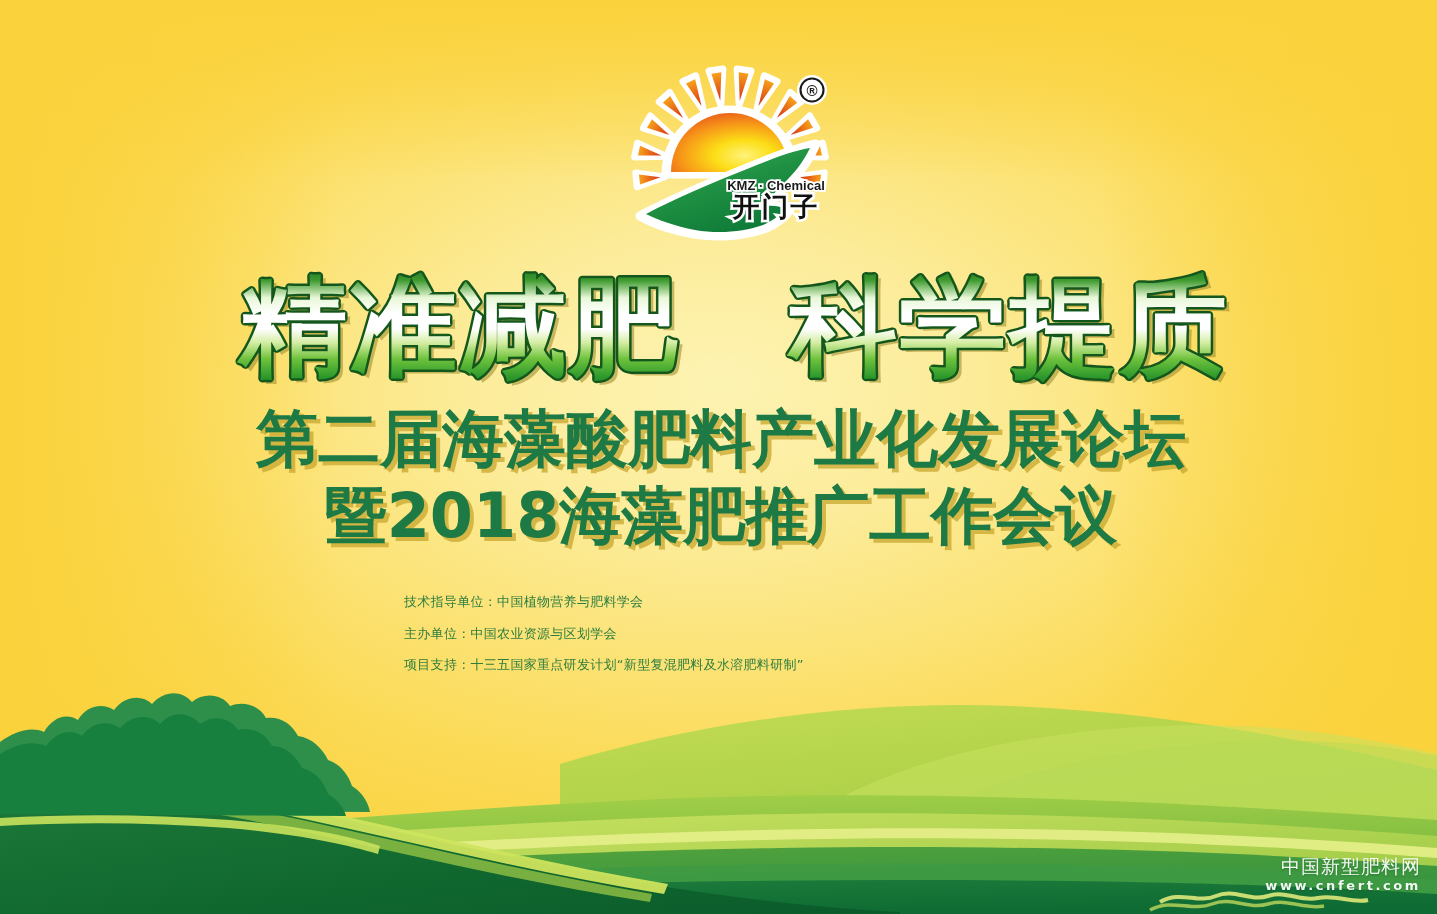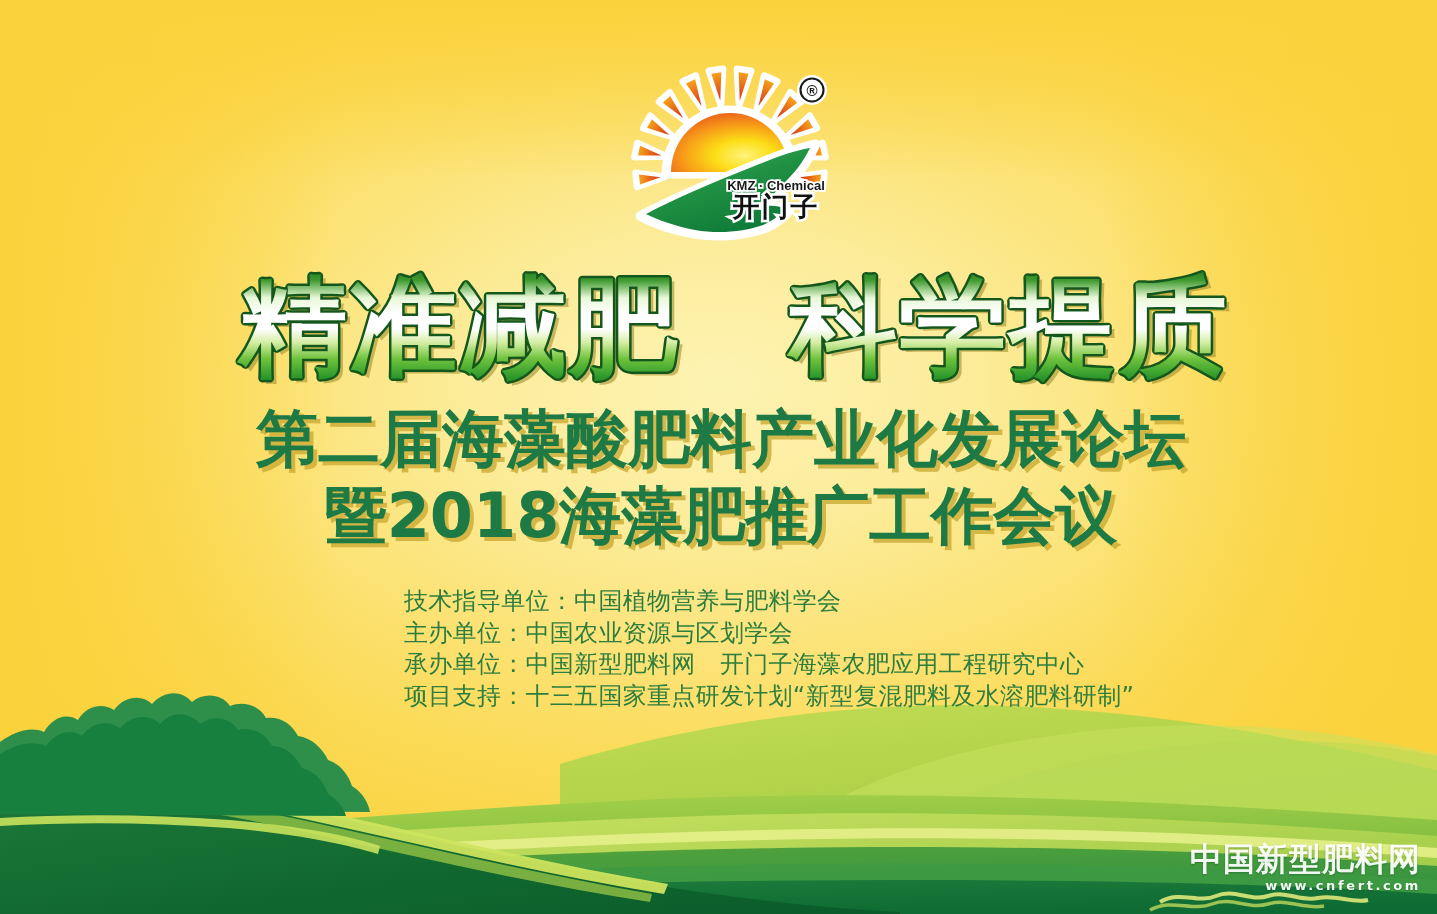--- a/index.html
+++ b/index.html
@@ -83,40 +83,40 @@
   .subtitle-block svg { display: block; margin: 0 auto; }
 
   
   .details {
     position: absolute;
     left: 404px;
     top: 586px;
     width: 760px;
   }
   .details .line {
-    font-size: 24px;
+    font-size: 13px;
     line-height: 31.5px;
     color: #2C7D3E;
     font-weight: 500;
     white-space: nowrap;
     letter-spacing: 0.3px;
   }
 
   
   .watermark {
     position: absolute;
     right: 16px;
     bottom: 20px;
     text-align: right;
     color: #ffffff;
     opacity: 0.93;
   }
   .watermark .wm-cn {
-    font-size: 32px;
-    font-weight: bold;
+    font-size: 19px;
+    font-weight: normal;
     letter-spacing: 1px;
     line-height: 1.12;
     text-shadow: 0 1px 2px rgba(0,60,20,0.35);
   }
   .watermark .wm-url {
     font-size: 13px;
     font-weight: bold;
     letter-spacing: 2.6px;
     line-height: 1.25;
     text-shadow: 0 1px 2px rgba(0,60,20,0.35);
@@ -344,21 +344,20 @@
       <text x="552" y="62" text-anchor="middle" font-family="'DejaVu Sans', sans-serif" font-size="62" font-weight="bold" fill="#1D7A44">第二届海藻酸肥料产业化发展论坛</text>
 
       <text x="556" y="143" text-anchor="middle" font-family="'DejaVu Sans', sans-serif" font-size="62" font-weight="bold" fill="#C9A72F" opacity="0.75">暨2018海藻肥推广工作会议</text>
       <text x="552" y="139" text-anchor="middle" font-family="'DejaVu Sans', sans-serif" font-size="62" font-weight="bold" fill="#1D7A44">暨2018海藻肥推广工作会议</text>
     </svg>
   </div>
 
   <div class="details">
     <div class="line">技术指导单位：中国植物营养与肥料学会</div>
     <div class="line">主办单位：中国农业资源与区划学会</div>
-    <div class="line">承办单位：中国新型肥料网　开门子海藻农肥应用工程研究中心</div>
     <div class="line">项目支持：十三五国家重点研发计划“新型复混肥料及水溶肥料研制”</div>
   </div>
 
   <div class="watermark">
     <div class="wm-cn">中国新型肥料网</div>
     <div class="wm-url">www.cnfert.com</div>
   </div>
 
 </div>
 

